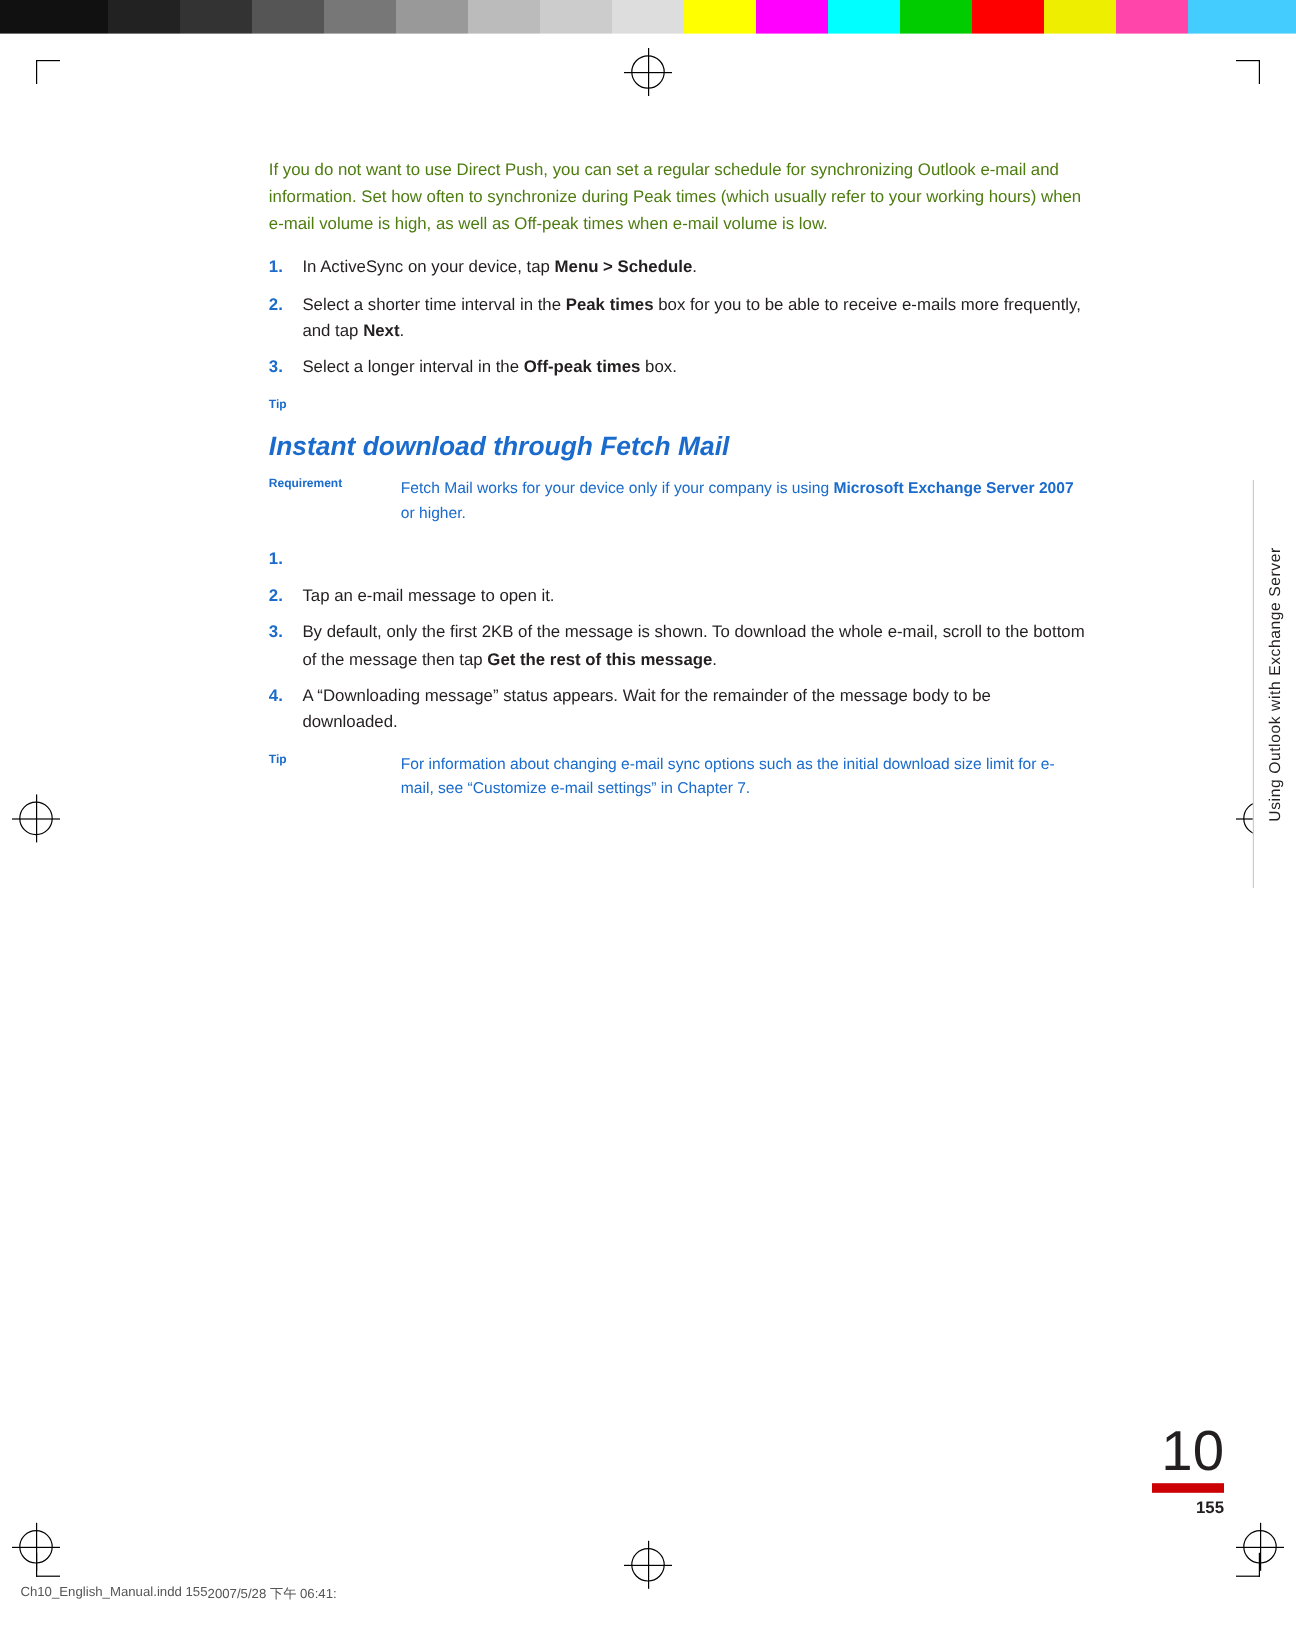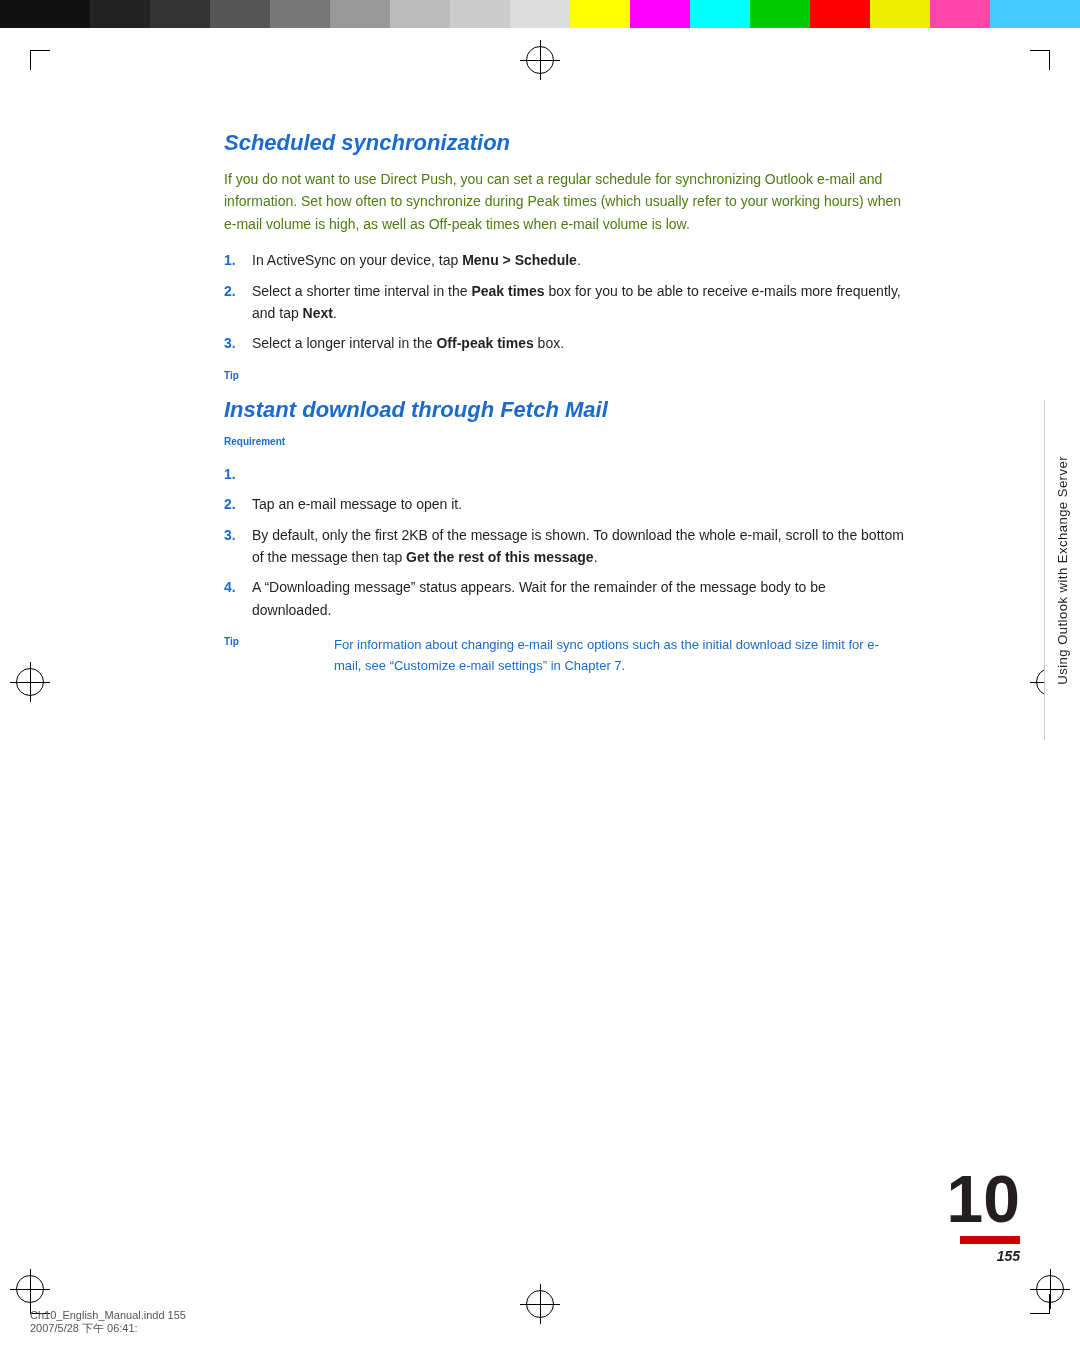--- a/index.html
+++ b/index.html
@@ -174,53 +174,51 @@
     .page-number-area {
       position: absolute;
       bottom: 100px;
       right: 60px;
       display: flex;
       flex-direction: column;
       align-items: flex-end;
     }
 
     .chapter-num {
-      font-size: 66px;
-      font-weight: bold;
+      font-size: 47px;
+      font-weight: normal;
       color: #231f20;
       line-height: 1;
     }
 
     .page-num-bar {
       width: 60px;
       height: 8px;
       background: #cc0000;
       margin-top: 4px;
     }
 
     .page-num-text {
       font-size: 14px;
       color: #231f20;
       margin-top: 4px;
       font-weight: bold;
-      font-style: italic;
     }
 
     
     .footer {
       position: absolute;
       bottom: 28px;
       left: 0;
       width: 100%;
       display: flex;
       justify-content: flex-start;
-      padding: 0 30px;
+      padding: 0 17px;
       font-size: 11px;
       color: #555;
-      flex-direction: column;
     }
 
     
     .ch-top {
       top: 40px;
       left: 50%;
       transform: translateX(-50%);
     }
 
     .ch-bottom {
@@ -276,21 +274,20 @@
 <div class="crosshair" style="position:absolute; bottom:55px; left:10px;">
   <div class="crosshair-circle"></div>
 </div>
 
 <div class="crosshair" style="position:absolute; bottom:55px; right:10px;">
   <div class="crosshair-circle"></div>
 </div>
 
 <div class="content-area">
 
-  <h2 class="section-heading">Scheduled synchronization</h2>
 
   <p class="body-text">If you do not want to use Direct Push, you can set a regular schedule for synchronizing Outlook e-mail and information. Set how often to synchronize during Peak times (which usually refer to your working hours) when e-mail volume is high, as well as Off-peak times when e-mail volume is low.</p>
 
   <ol class="ordered-list">
     <li>
       <span class="list-num">1.</span>
       <span>In ActiveSync on your device, tap <strong>Menu &gt; Schedule</strong>.</span>
     </li>
     <li>
       <span class="list-num">2.</span>
@@ -304,20 +301,23 @@
 
   <div class="callout-row">
     <span class="callout-label">Tip</span>
   </div>
 
   <h2 class="section-heading" style="">Instant download through Fetch Mail</h2>
 
 
   <div class="callout-row">
     <span class="callout-label">Requirement</span>
+    <span class="callout-text">
+      Fetch Mail works for your device only if your company is using <strong>Microsoft Exchange Server 2007</strong> or higher.
+    </span>
   </div>
 
   <ol class="ordered-list">
     <li>
       <span class="list-num">1.</span>
     </li>
     <li>
       <span class="list-num">2.</span>
       <span>Tap an e-mail message to open it.</span>
     </li>

